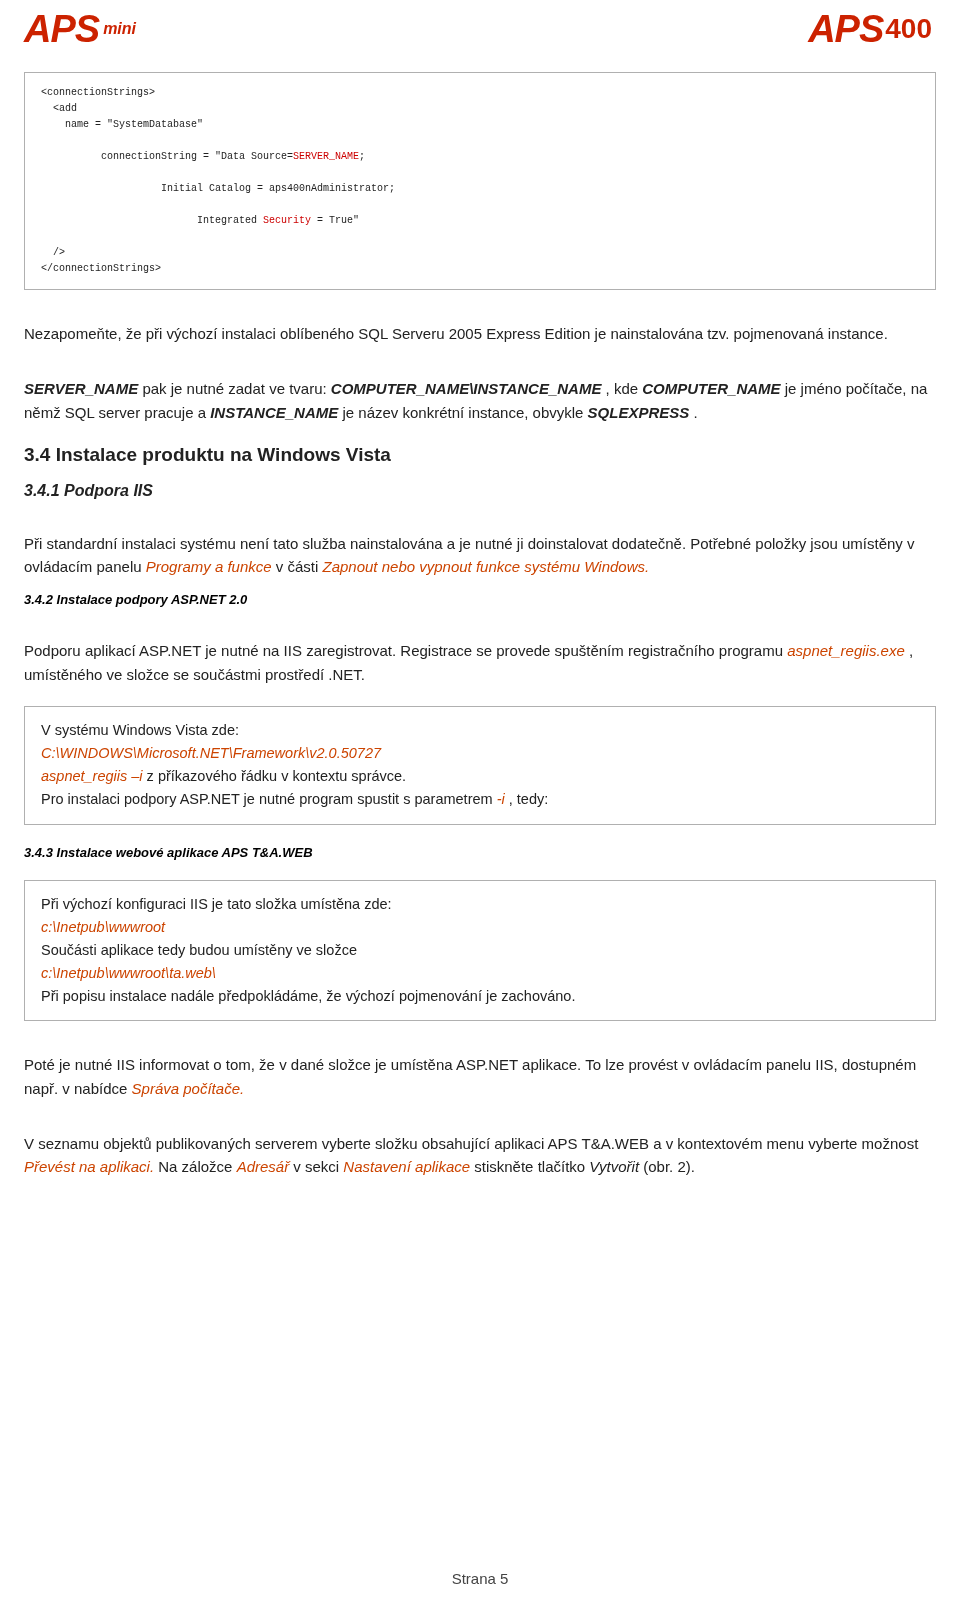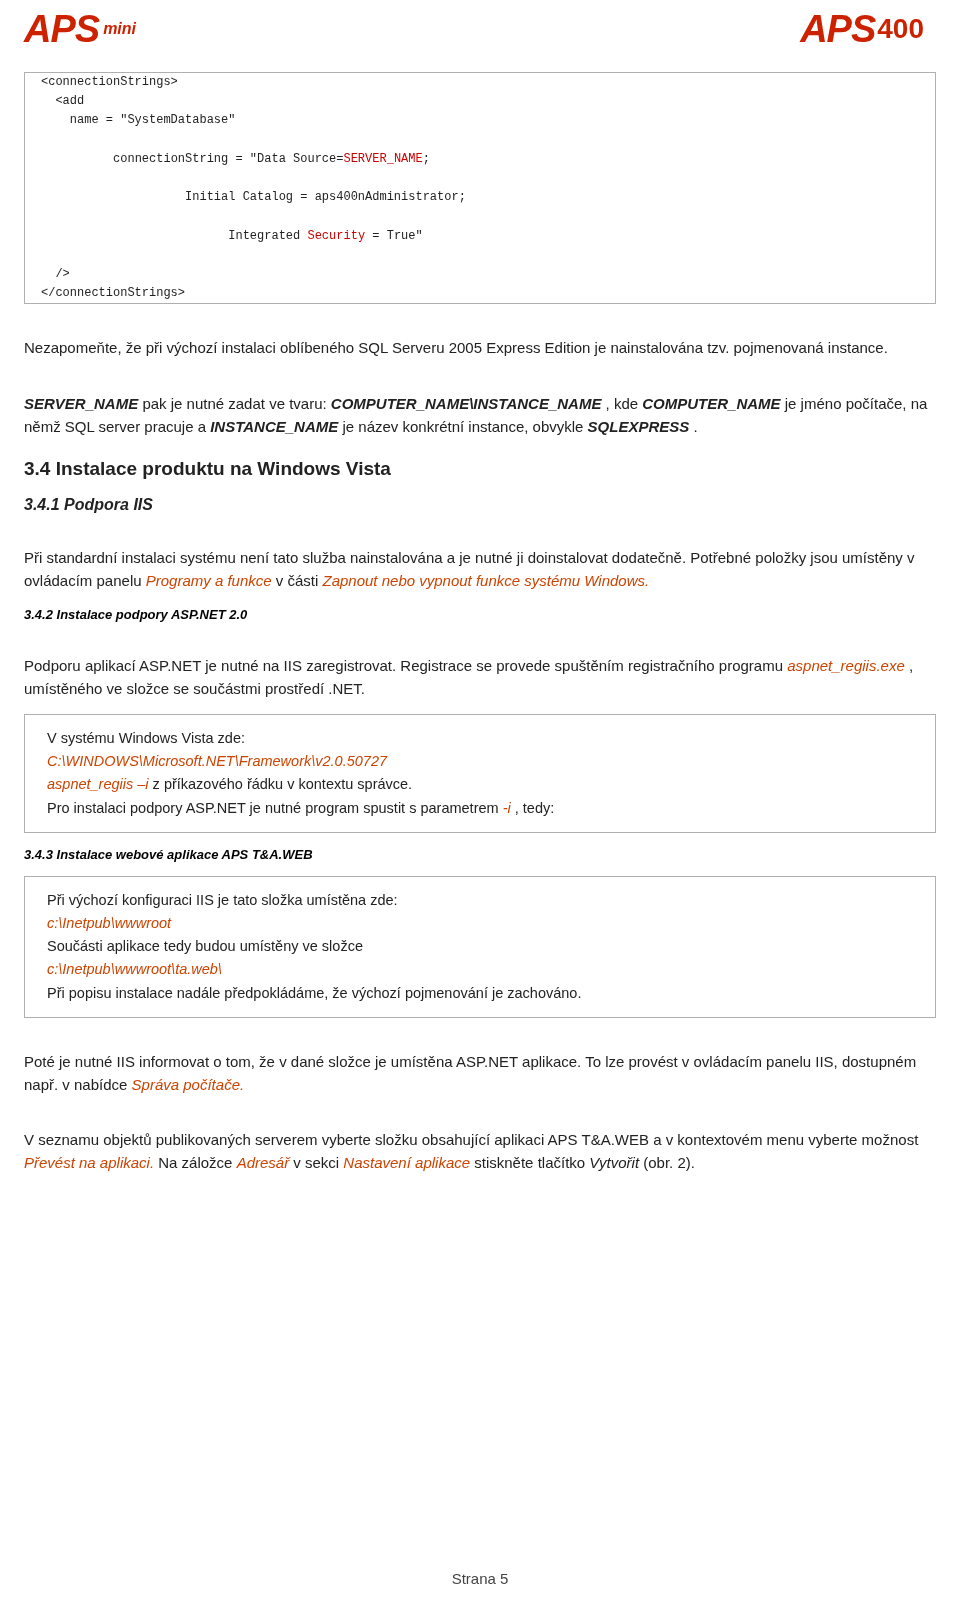--- a/index.html
+++ b/index.html
@@ -11,21 +11,21 @@
       width: 960px;
       min-height: 1607px;
       position: relative;
     }
 
     
     .header {
       display: flex;
       justify-content: space-between;
       align-items: center;
-      padding: 10px 36px 8px 24px;
+      padding: 10px 28px 8px 24px;
       border-bottom: none;
     }
     .logo-left {
       display: flex;
       align-items: center;
     }
     .logo-aps {
       font-size: 38px;
       font-weight: 900;
       color: #cc2200;
@@ -64,24 +64,24 @@
 
     
     .content {
       padding: 16px 24px 40px 24px;
     }
 
     
     .code-block {
       border: 1.5px solid #b0b0b0;
       background: #fff;
-      padding: 0 16px;
+      padding: 12px 16px;
       margin-bottom: 18px;
       font-family: 'Courier New', Courier, monospace;
-      font-size: 12px;
+      font-size: 10px;
       line-height: 1.6;
       color: #222;
     }
     .code-line {
       white-space: pre;
     }
     .code-highlight {
       color: #cc0000;
     }
     .code-normal {
@@ -113,22 +113,22 @@
       font-style: italic;
       font-weight: bold;
       color: #000;
       margin: 14px 0 8px 0;
     }
 
     
     .info-box {
       border: 1.5px solid #b0b0b0;
       background: #fff;
-      padding: 12px 22px;
-      margin: 14px 0;
+      padding: 12px 16px;
+      margin: 20px 0;
       font-size: 14.5px;
       line-height: 1.6;
     }
 
     
     .footer {
       position: absolute;
       bottom: 20px;
       left: 0;
       right: 0;

